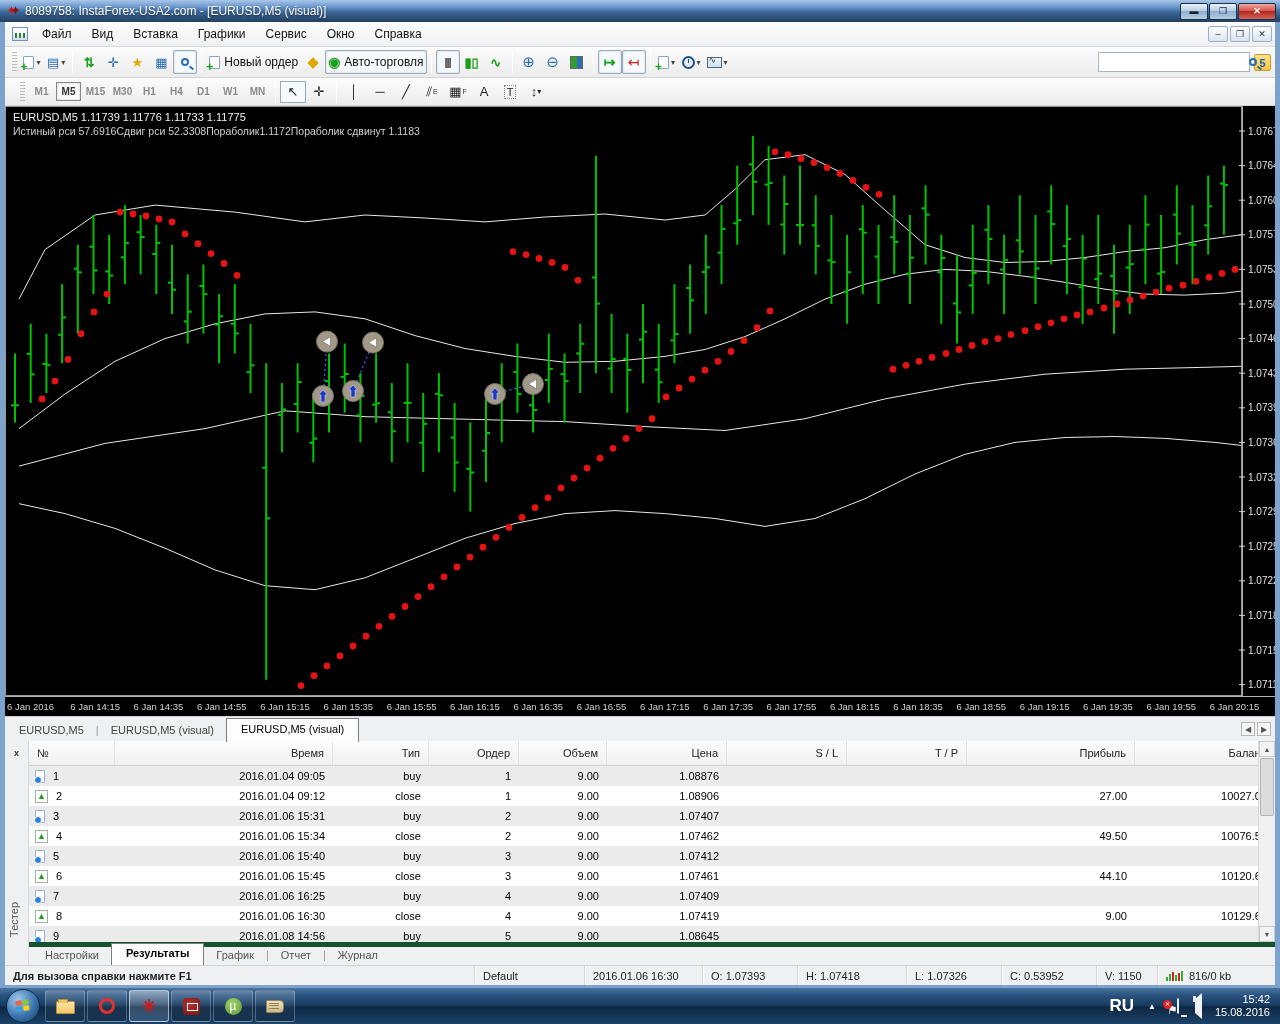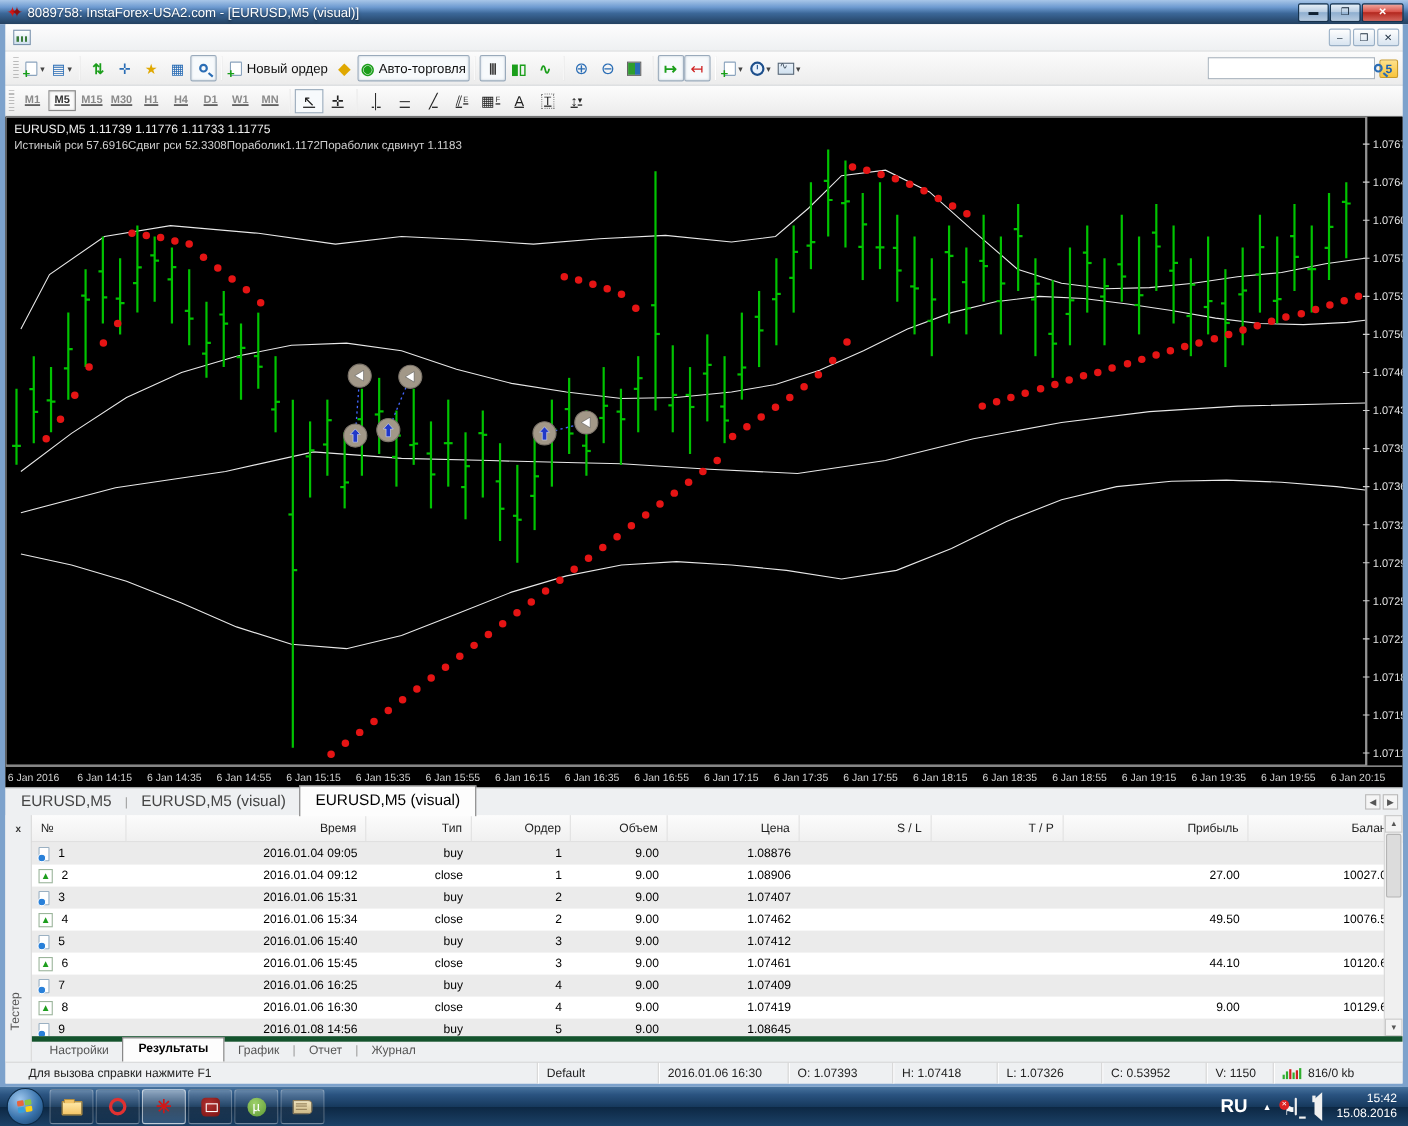--- a/index.html
+++ b/index.html
@@ -22,21 +22,21 @@
   .menubar { height:25px; background:linear-gradient(#fdfdfd,#eef0f2); border-bottom:1px solid #d8dadc; display:flex; align-items:center; padding:0 3px; }
   .child-ico { width:16px; height:14px; border:1px solid #7a93ad; background:linear-gradient(#fff,#cfe0ef); margin:0 4px; position:relative; }
   .child-ico:after { content:""; position:absolute; left:2px; right:2px; bottom:2px; height:5px; background:repeating-linear-gradient(90deg,#3a7a3a 0 2px,transparent 2px 4px); }
   .menu-item { font-size:12px; color:#111; padding:3px 10px; }
   .child-controls { margin-left:auto; display:flex; }
   .cc-btn { width:20px; height:16px; border:1px solid #9ab0c6; background:linear-gradient(#fefefe,#d8e4f0); margin-left:2px; font-size:9px; text-align:center; line-height:14px; color:#234; border-radius:2px; }
 
   
   .toolbar { background:linear-gradient(#fcfcfc,#ececec); border-bottom:1px solid #d2d4d6; display:flex; align-items:center; }
   .toolbar1 { height:31px; padding:0 4px; }
-  .toolbar2 { height:28px; padding:0 0;text-decoration:underline; }
+  .toolbar2 { height:28px; padding:0 12px; }
   .grip { width:5px; height:20px; margin:0 3px; background:repeating-linear-gradient(#bbb 0 1px,transparent 1px 3px); flex:0 0 auto; }
   .tb-sep { width:1px; height:22px; background:#c8c8c8; border-right:1px solid #fff; margin:0 4px; flex:0 0 auto; }
   .tb-btn { min-width:24px; height:24px; display:flex; align-items:center; justify-content:center; border:1px solid transparent; border-radius:2px; font-size:13px; color:#333; padding:0 2px; position:relative; }
   .tb-btn.pressed { border:1px solid #9ab; background:#f7fafc; box-shadow:inset 0 0 2px rgba(80,110,140,.4); }
   .tb-btn .dd { font-size:8px; color:#444; margin-left:2px; }
   .tb-btn.labeled { font-size:12px; color:#111; }
   .tb-btn.labeled .ic { margin-right:4px; }
   .g-green { color:#1b9e1b; font-weight:bold; }
   .g-blue { color:#2a6db5; }
   .g-red { color:#cf2020; }
@@ -60,21 +60,21 @@
   .tool-btn { width:26px; height:22px; display:flex; align-items:center; justify-content:center; font-size:13px; color:#222; border:1px solid transparent; }
   .tool-btn.pressed { border:1px solid #9ab; background:#f7fafc; }
   .tool-btn small { font-size:7px; margin-left:1px; color:#333; }
 
   
   .chart-wrap { height:610px; background:#000; position:relative; }
   .chart-wrap svg { display:block; }
 
   
   .chart-tabs { height:25px; background:#eef0f2; border-top:1px solid #cfd2d5; display:flex; align-items:flex-end; padding:0 2px; position:relative; }
-  .ctab { font-size:14px; color:#444; padding:4px 12px 5px; position:relative; }
+  .ctab { font-size:11px; color:#444; padding:4px 12px 5px; position:relative; }
   .ctab-sep { color:#999; font-size:11px; padding-bottom:5px; }
   .ctab.active { background:#fdfdfd; border:1px solid #7d7d7d; border-bottom:none; color:#000; padding:4px 14px 7px; margin-bottom:-1px; z-index:2; }
   .tab-arrows { position:absolute; right:4px; top:5px; display:flex; }
   .tab-arrow { width:14px; height:14px; font-size:8px; color:#555; text-align:center; line-height:13px; border:1px solid #b8b8b8; background:#f5f5f5; margin-left:2px; }
 
   
   .tester { display:flex; height:224px; background:#f0f0f0; }
   .tester-left { width:24px; position:relative; background:#eef0f2; border-right:1px solid #d8d8d8; }
   .tester-close { position:absolute; top:6px; left:5px; width:13px; height:13px; font-size:9px; font-weight:bold; color:#333; text-align:center; line-height:12px; }
   .tester-label { position:absolute; bottom:28px; left:3px; font-size:11px; color:#555; writing-mode:vertical-rl; transform:rotate(180deg); }
@@ -98,21 +98,21 @@
   .sc-thumb { position:absolute; top:17px; left:1px; width:14px; height:58px; background:#dcdcdc; border:1px solid #b4b4b4; border-radius:2px; }
 
   .tester-tabs { position:absolute; left:0; right:0; bottom:0; height:23px; background:#eef0f2; border-top:5px solid #14532d; display:flex; align-items:flex-end; padding:0 4px; }
   .ttab { font-size:11px; color:#555; padding:3px 12px 4px; }
   .ttab.active { background:#fdfdfd; border:1px solid #7d7d7d; border-bottom:none; color:#000; font-weight:bold; padding:3px 14px 6px; }
   .ttab-sep { color:#999; font-size:11px; padding-bottom:4px; }
 
   
   .statusbar { height:20px; background:#eef0f2; border-top:1px solid #d0d0d0; display:flex; align-items:center; font-size:11px; color:#222; }
   .sb-seg { height:100%; display:flex; align-items:center; padding:0 8px; border-left:1px solid #d6d6d6; box-shadow:inset 1px 0 0 #fff; white-space:nowrap; }
-  .sb-help { flex:1; padding:0 21px; }
+  .sb-help { flex:1; padding:0 8px;font-weight:bold; }
   .traffic { display:flex; align-items:flex-end; height:10px; margin-right:5px; }
   .traffic i { width:2px; margin-right:1px; background:#2fae2f; display:block; }
   .traffic i.r { background:#cf2020; }
 
   
   .taskbar { height:36px; background:linear-gradient(#48749f,#2a5380 20%,#16395d 50%,#0d2844 52%,#1c4268); display:flex; align-items:center; padding:0 2px; }
   .orb { width:34px; height:34px; border-radius:50%; background:radial-gradient(circle at 35% 30%, #9ec7ee, #3a74ad 55%, #123a63); border:1px solid #0c2a47; margin:0 4px; display:flex; align-items:center; justify-content:center; }
   .orb .flag { width:14px; height:12px; display:grid; grid-template-columns:6px 6px; grid-template-rows:5px 5px; gap:1px; transform:rotate(-8deg); }
   .orb .flag i { border-radius:1px; display:block; }
   .task-ic { width:40px; height:32px; border:1px solid rgba(255,255,255,.25); border-radius:3px; margin:0 1px; background:linear-gradient(rgba(255,255,255,.22),rgba(255,255,255,.06) 50%,rgba(0,0,0,.18)); display:flex; align-items:center; justify-content:center; }
@@ -155,20 +155,29 @@
       <div class="win-btn">▬</div>
       <div class="win-btn">❐</div>
       <div class="win-btn close">✕</div>
     </div>
   </div>
 
   <div class="app-frame">
 
     <div class="menubar">
       <div class="child-ico"></div>
+      <div id="menu-items" style="display:flex">
+          <div class="menu-item">Файл</div>
+          <div class="menu-item">Вид</div>
+          <div class="menu-item">Вставка</div>
+          <div class="menu-item">Графики</div>
+          <div class="menu-item">Сервис</div>
+          <div class="menu-item">Окно</div>
+          <div class="menu-item">Справка</div>
+        </div>
       <div class="child-controls">
         <div class="cc-btn">–</div>
         <div class="cc-btn">❐</div>
         <div class="cc-btn">✕</div>
       </div>
     </div>
 
     <div class="toolbar toolbar1">
       <div class="grip"></div>
       <div class="tb-btn">
@@ -892,21 +901,21 @@
             <div class="ttab">Журнал</div>
           </div>
       </div>
     </div>
 
     <div class="statusbar">
       <div class="sb-help">Для вызова справки нажмите F1</div>
       <div class="sb-seg" style="width:110px">Default</div>
       <div class="sb-seg" style="width:118px">2016.01.06 16:30</div>
       <div class="sb-seg" style="width:95px">O: 1.07393</div>
-      <div class="sb-seg" style="width:95px">H: 1.07418</div>
+      <div class="sb-seg" style="width:109px">H: 1.07418</div>
       <div class="sb-seg" style="width:95px">L: 1.07326</div>
       <div class="sb-seg" style="width:95px">C: 0.53952</div>
       <div class="sb-seg" style="width:61px">V: 1150</div>
       <div class="sb-seg" style="width:118px">
         <span class="traffic">
             <i style="height:4px"></i>
             <i style="height:7px"></i>
             <i class="r" style="height:9px"></i>
             <i style="height:6px"></i>
             <i class="r" style="height:8px"></i>

